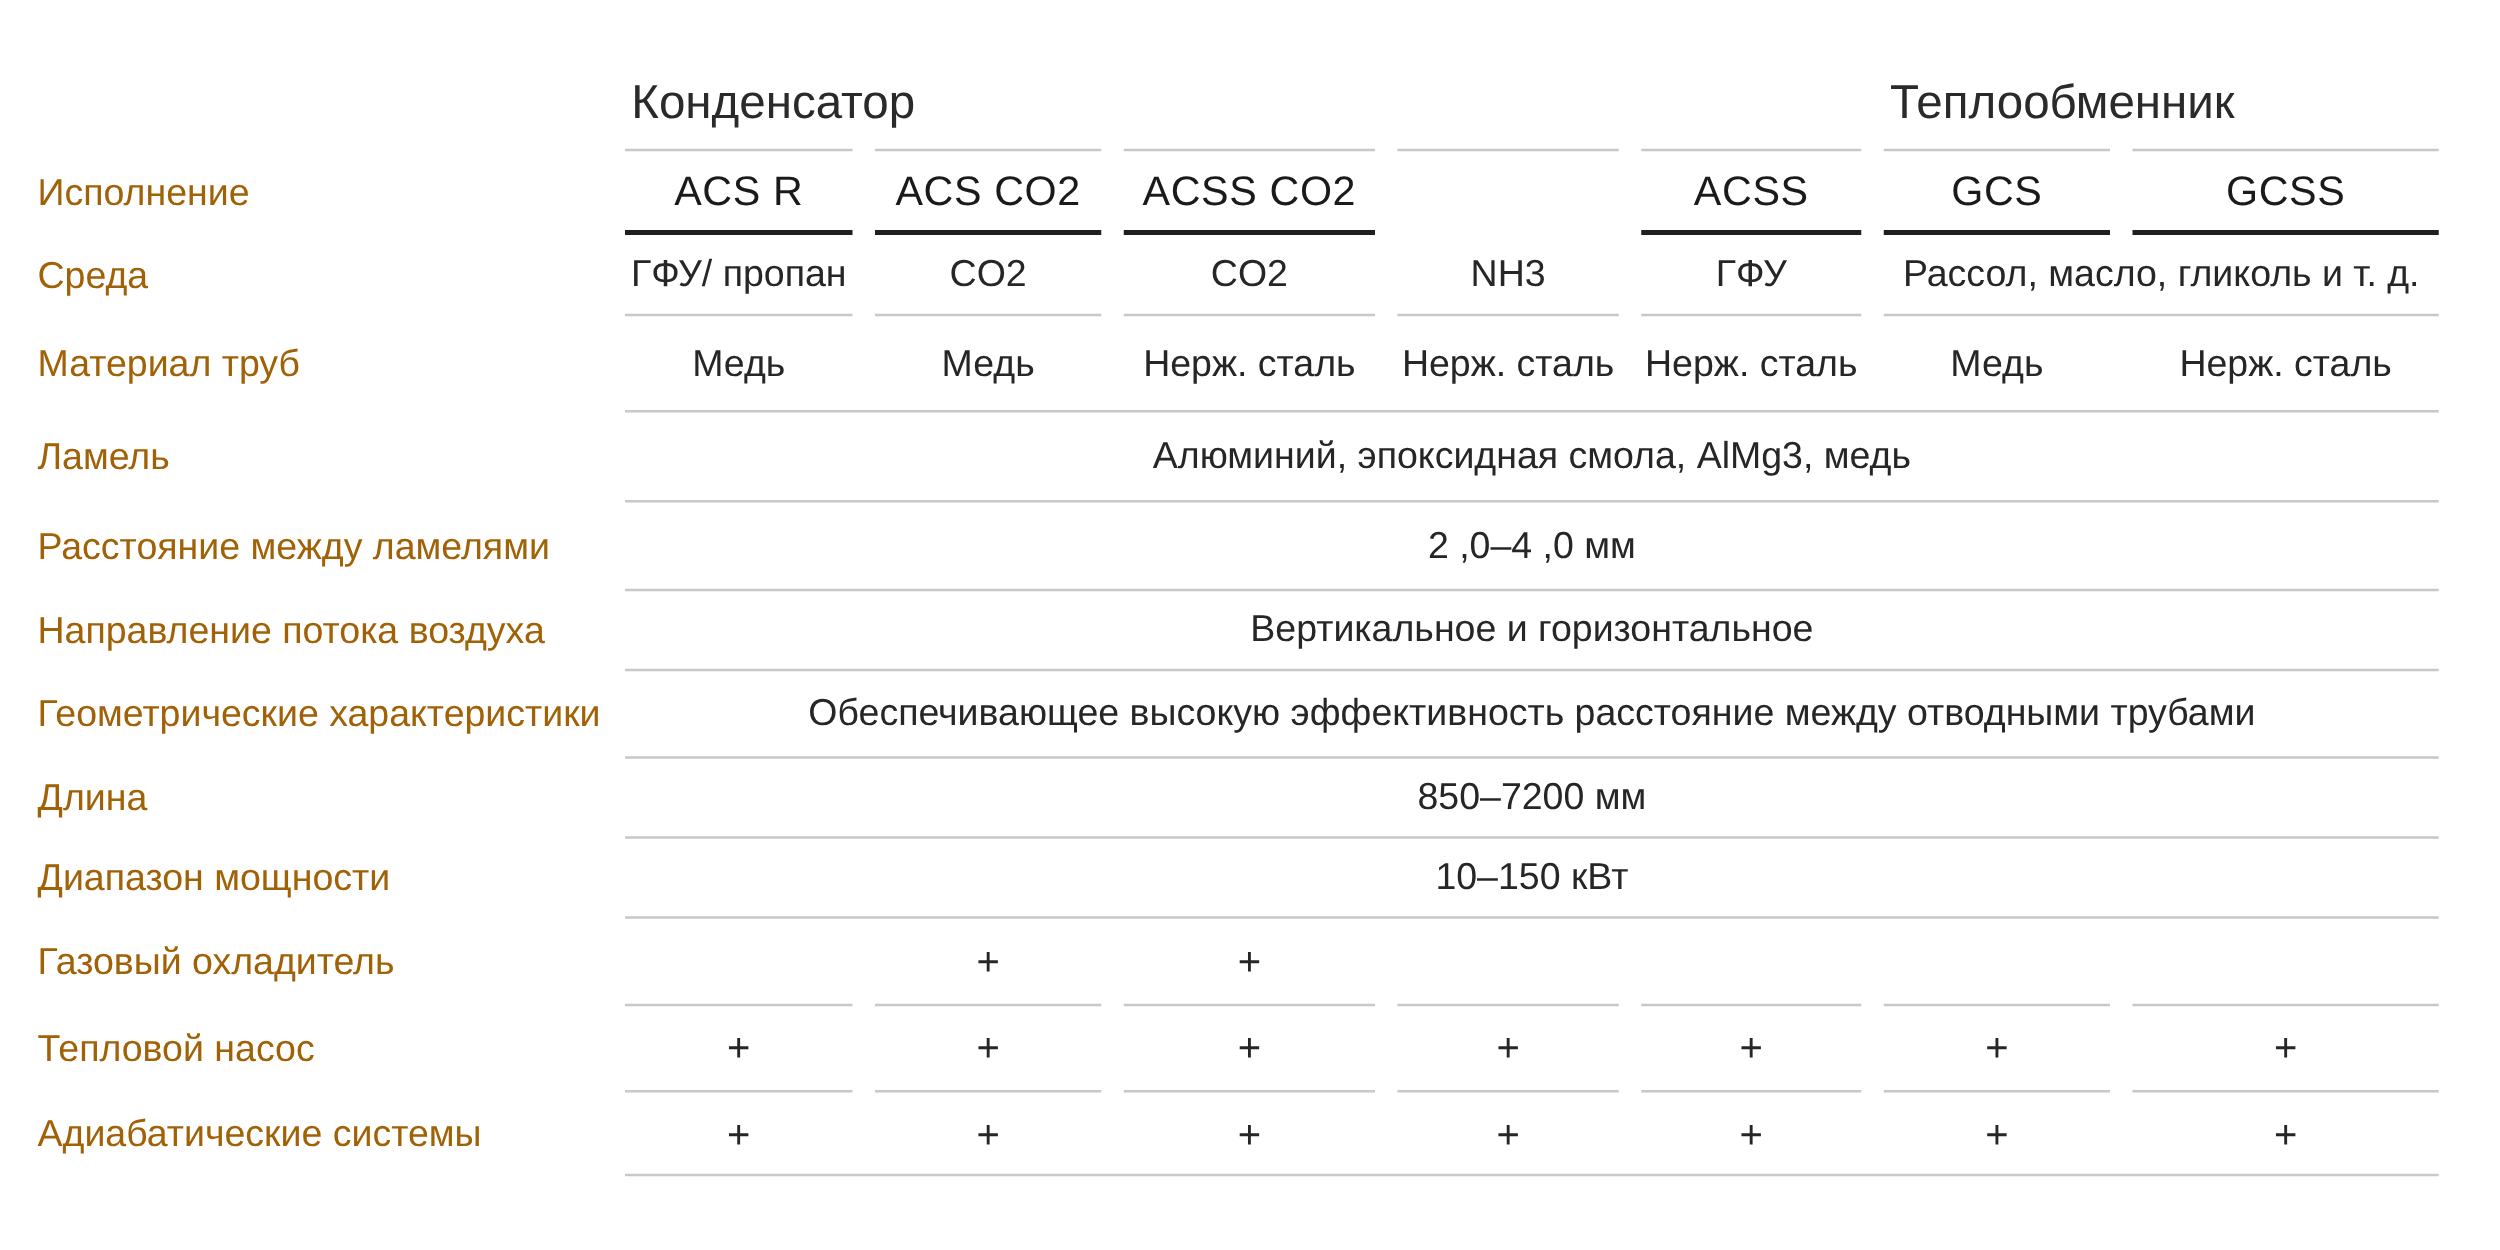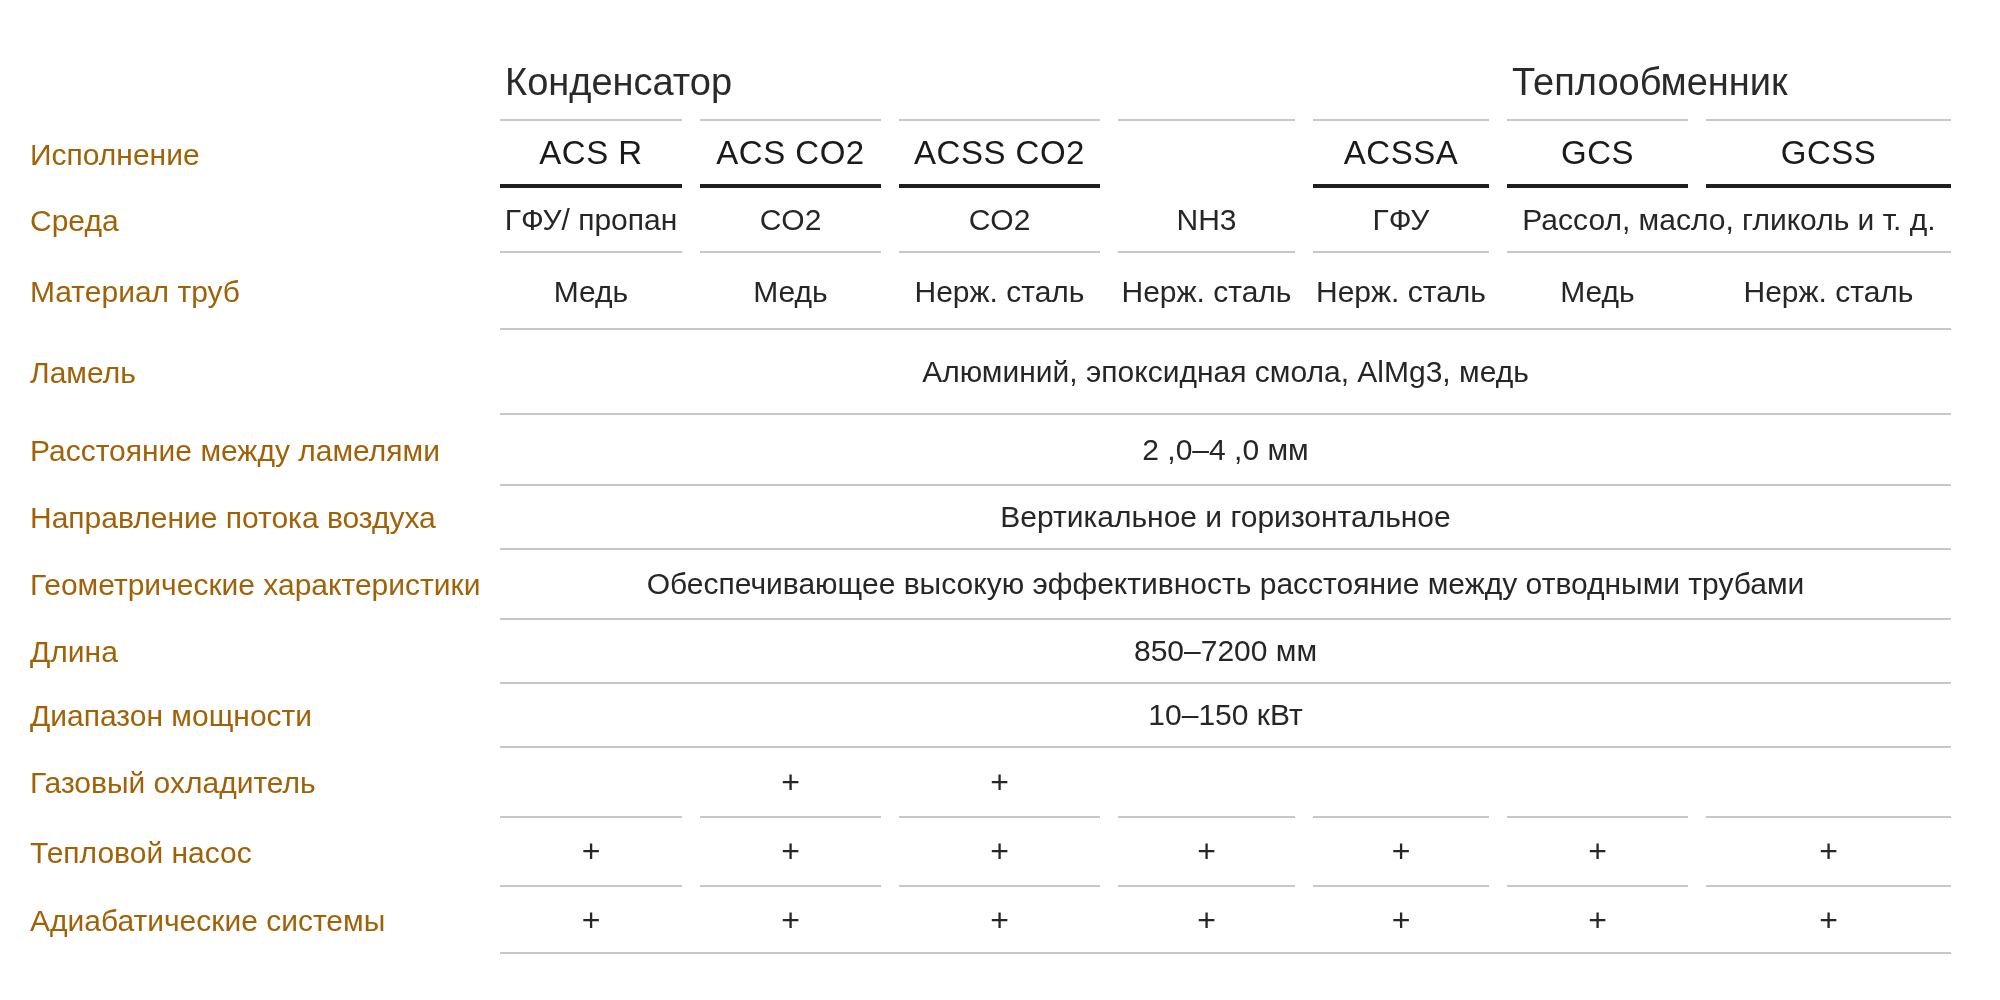--- a/index.html
+++ b/index.html
@@ -35,21 +35,21 @@
     font-weight:400;font-size:33px;color:#1a1a1a;letter-spacing:.5px;
   }
   .group-cell{position:relative;border-bottom:2px solid var(--line);}
   .group-text{
     position:absolute;left:5px;bottom:15px;
     font-size:38px;color:#2a2a2a;white-space:nowrap;
   }
   .plus{font-size:32px;font-weight:500;}
   
   .rh-group{height:57px}.rh-names{height:67px}
-  .rh-65{height:65px}.rh-77{height:77px}.rh-72{height:85px}.rh-71{height:71px}
+  .rh-65{height:65px}.rh-77{height:77px}.rh-72{height:72px}.rh-71{height:71px}
   .rh-68{height:64px}.rh-70{height:70px}.rh-69{height:69px}.rh-67{height:67px}
 </style>
 </head>
 <body>
 
 <div class="page">
   <div class="tbl">
 
     <div class="row rh-group">
       <div class="cell label-cell c1"></div>
@@ -64,21 +64,21 @@
         <span class="group-text">Теплообменник</span>
       </div>
       <div class="cell group-cell c8"></div>
     </div>
 
     <div class="row rh-names">
       <div class="cell label-cell c1">Исполнение</div>
       <div class="cell name-cell c2">ACS R</div>
       <div class="cell name-cell c3">ACS CO2</div>
       <div class="cell name-cell c4">ACSS CO2</div>
-      <div class="cell name-cell c6">ACSSA</div>
+      <div class="cell name-cell c6">ACSS</div>
       <div class="cell name-cell c7">GCS</div>
       <div class="cell name-cell c8">GCSS</div>
     </div>
 
     <div class="row rh-65">
       <div class="cell label-cell c1">Среда</div>
       <div class="cell seg c2">ГФУ/ пропан</div>
       <div class="cell seg c3">CO2</div>
       <div class="cell seg c4">CO2</div>
       <div class="cell seg c5">NH3</div>

